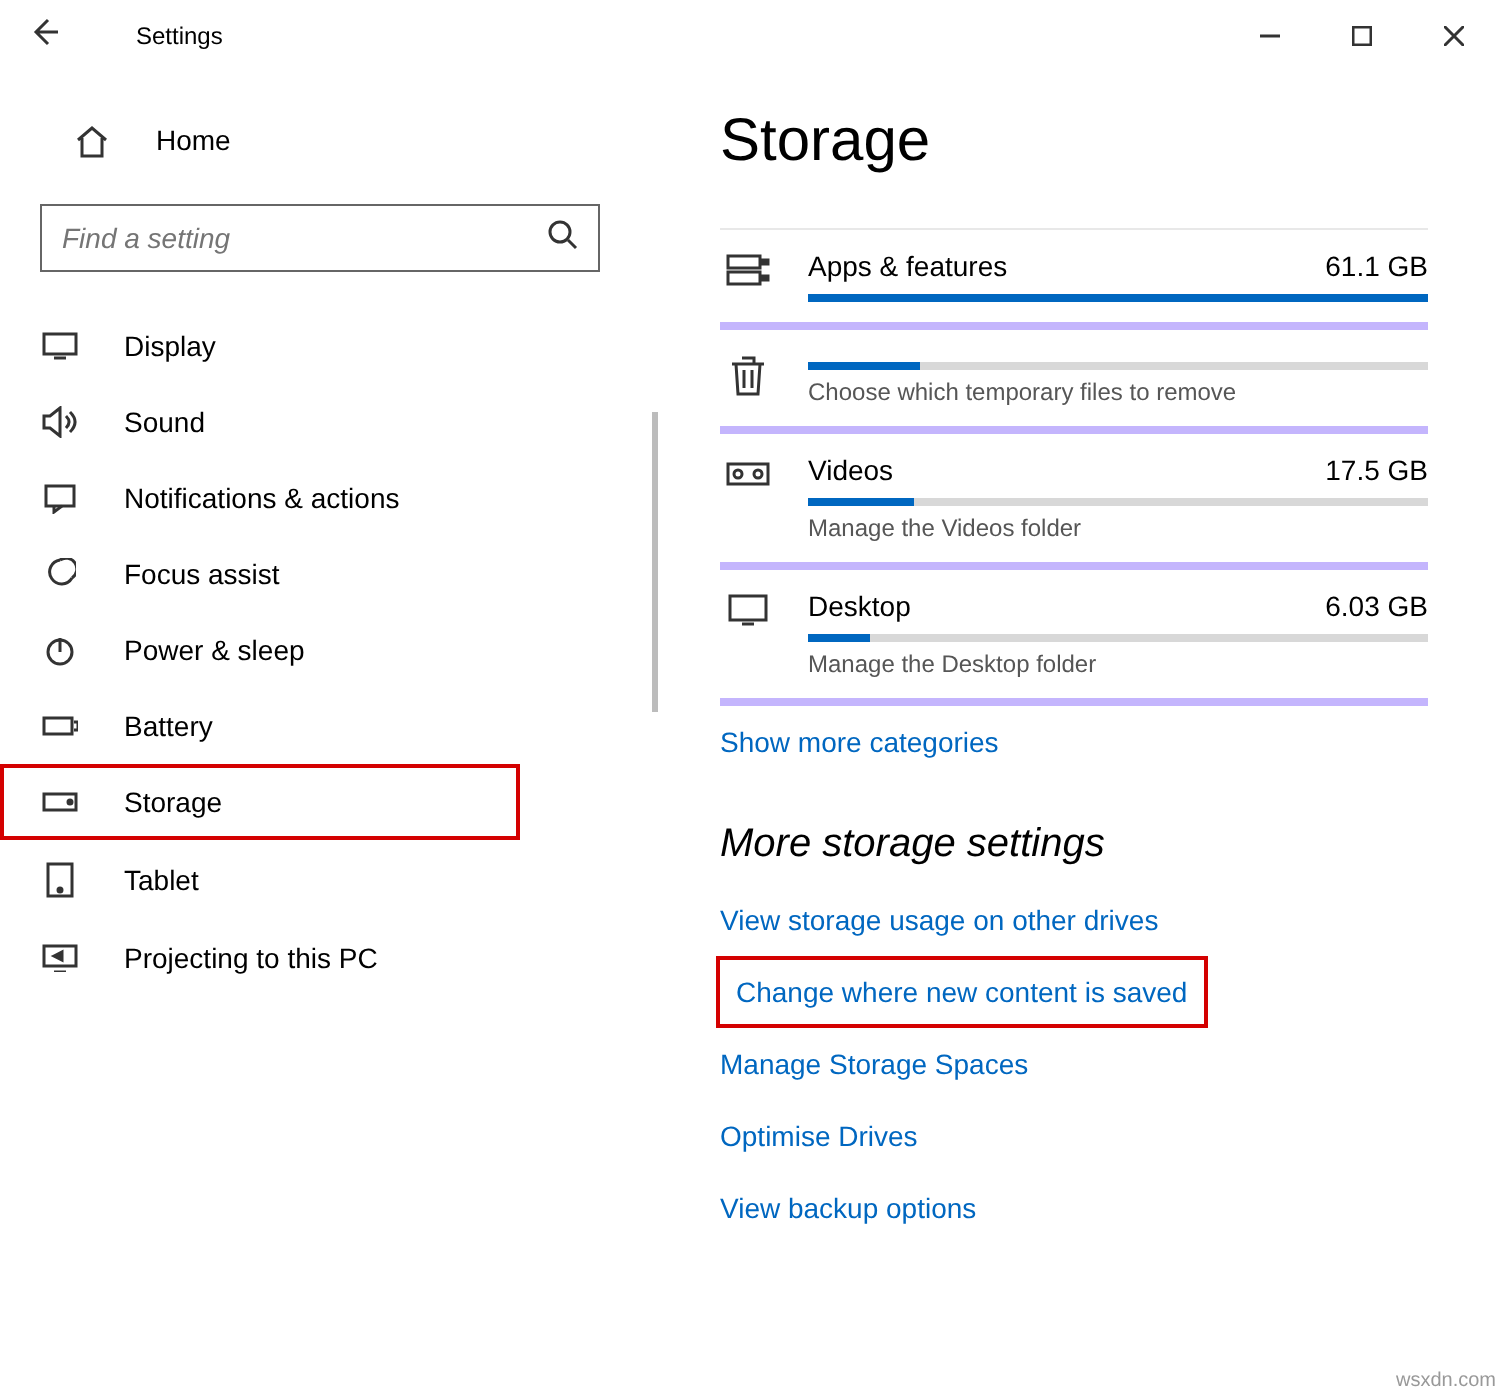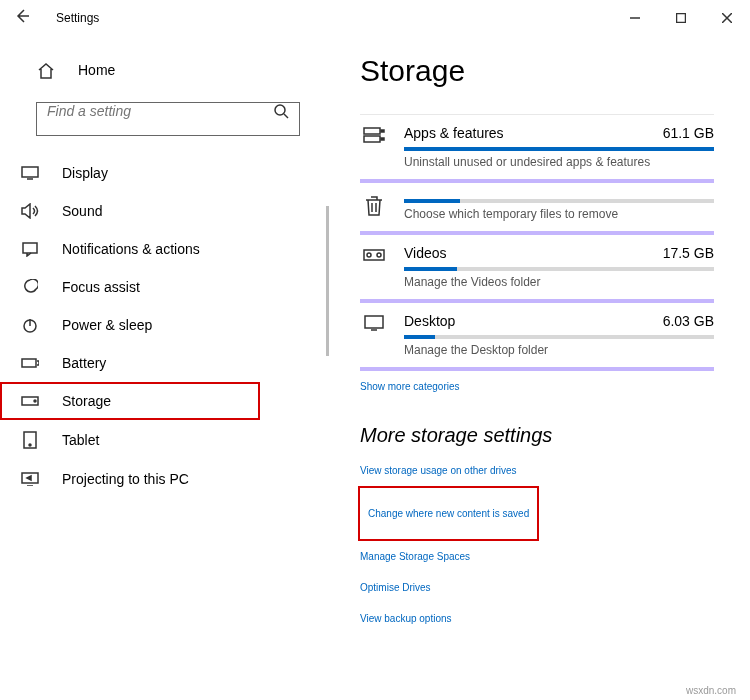--- a/index.html
+++ b/index.html
@@ -10,39 +10,40 @@
       height: 700px;
       overflow: hidden;
       position: relative;
       color: #000;
     }
     .titlebar {
       display: flex;
       align-items: center;
       height: 36px;
       padding-left: 14px;
+      gap: 12px;
     }
     .titlebar .back { width: 24px; cursor: pointer; }
     .titlebar .title { font-size: 12px; margin-left: 18px; }
     .window-controls { margin-left: auto; display: flex; }
     .window-controls div { width: 46px; height: 36px; display: flex; align-items: center; justify-content: center; cursor: pointer; }
     .window-controls svg { width: 10px; height: 10px; }
     .layout { display: flex; height: calc(700px - 36px); }
     .sidebar { width: 320px; padding-top: 18px; }
     .home-row {
       display: flex; align-items: flex-start; padding: 8px 36px; cursor: pointer;
     }
     .home-row .icon { width: 20px; display: inline-flex; justify-content: center; }
     .home-row .label { margin-left: 22px; font-size: 14px; }
     .search {
-      margin: 14px 20px 18px 36px;
+      margin: 14px 20px 18px 20px;
       height: 34px;
       border: 1px solid #666;
       display: flex;
-      align-items: flex-start;
+      align-items: center;
       padding: 0 10px;
     }
     .search input {
       border: none; outline: none; flex: 1; font-size: 14px; font-style: italic; color: #666; background: transparent;
     }
     .search .glass { color: #333; }
     .section-label { font-weight: 600; font-size: 14px; padding: 0 20px 12px 20px; }
     .nav-item {
       display: flex; align-items: center;
       padding: 11px 20px;
@@ -55,24 +56,24 @@
     .content { flex: 1; padding: 18px 36px 0 40px; overflow: hidden; }
     .content h1 { font-weight: 500; font-size: 30px; margin-bottom: 26px; }
     .storage-item { display: flex; align-items: flex-start; padding: 10px 0 6px 0; border-bottom: 4px solid #c4b5fd; }
     .storage-item:first-of-type { border-top: 1px solid #e8e8e8; }
     .storage-item .st-icon { width: 28px; display: flex; justify-content: center; margin-top: 2px; }
     .storage-item .st-body { flex: 1; margin-left: 16px; }
     .st-row1 { display: flex; justify-content: space-between; font-size: 14px; }
     .st-bar { height: 4px; background: #d8d8d8; margin: 6px 0 4px 0; position: relative; }
     .st-bar .fill { position: absolute; left: 0; top: 0; bottom: 0; background: #0067c0; }
     .st-desc { font-size: 12px; color: #565656; margin-bottom: 4px; }
-    .link { color: #0067c0; font-size: 10px; cursor: pointer; display: block; padding: 10px 0; }
-    .link.highlight { outline: 2px solid #d40000; padding: 20px 8px; display: inline-block; margin: 2px 0; }
+    .link { color: #0067c0; font-size: 14px; cursor: pointer; display: block; padding: 10px 0; }
+    .link.highlight { outline: 2px solid #d40000; padding: 8px 8px; display: inline-block; margin: 2px 0; }
     .subhead { font-size: 20px; font-weight: 500; margin: 22px 0 8px 0; font-style: italic; }
-    .watermark { position: absolute; bottom: 4px; right: 14px; font-size: 10px; color: #999; }
+    .watermark { position: absolute; bottom: 4px; right: 2px; font-size: 10px; color: #999; }
     svg { stroke: #333; fill: none; stroke-width: 1.5; }
     .scroll-indicator {
       position: absolute;
       left: 326px;
       top: 206px;
       width: 3px;
       height: 150px;
       background: #bcbcbc;
     }
   </style>
@@ -221,21 +222,20 @@
             </svg>
           </span>
           <div class="st-body">
             <div class="st-row1">
               <span>Apps &amp; features</span>
               <span>61.1 GB</span>
             </div>
             <div class="st-bar">
               <div class="fill" style="width:100%"></div>
             </div>
-            <div class="st-desc">Uninstall unused or undesired apps &amp; features</div>
           </div>
         </div>
         <div class="storage-item">
           <span class="st-icon">
             <svg width="18" height="22" viewBox="0 0 18 22">
               <path d="M3 5 H15 L14 20 H4 Z M1 5 H17 M6 2 H12 V5 M7 8 V17 M11 8 V17"></path>
             </svg>
           </span>
           <div class="st-body">
             <div class="st-bar">

